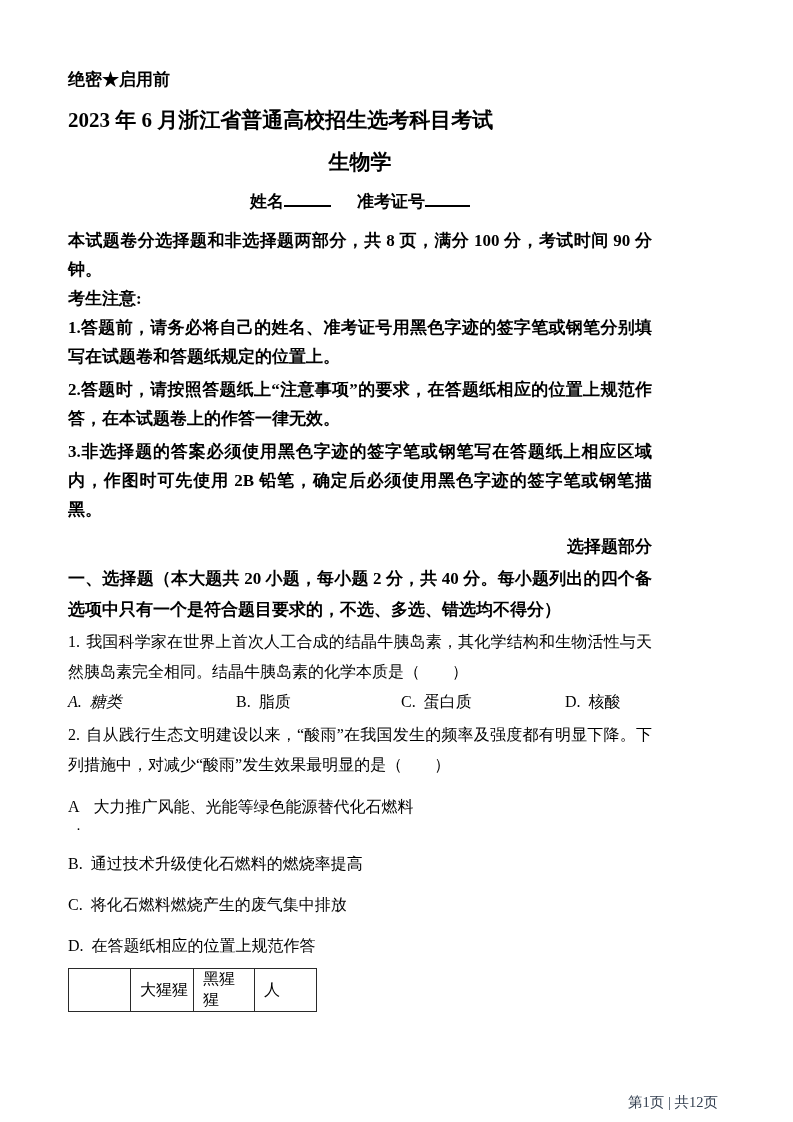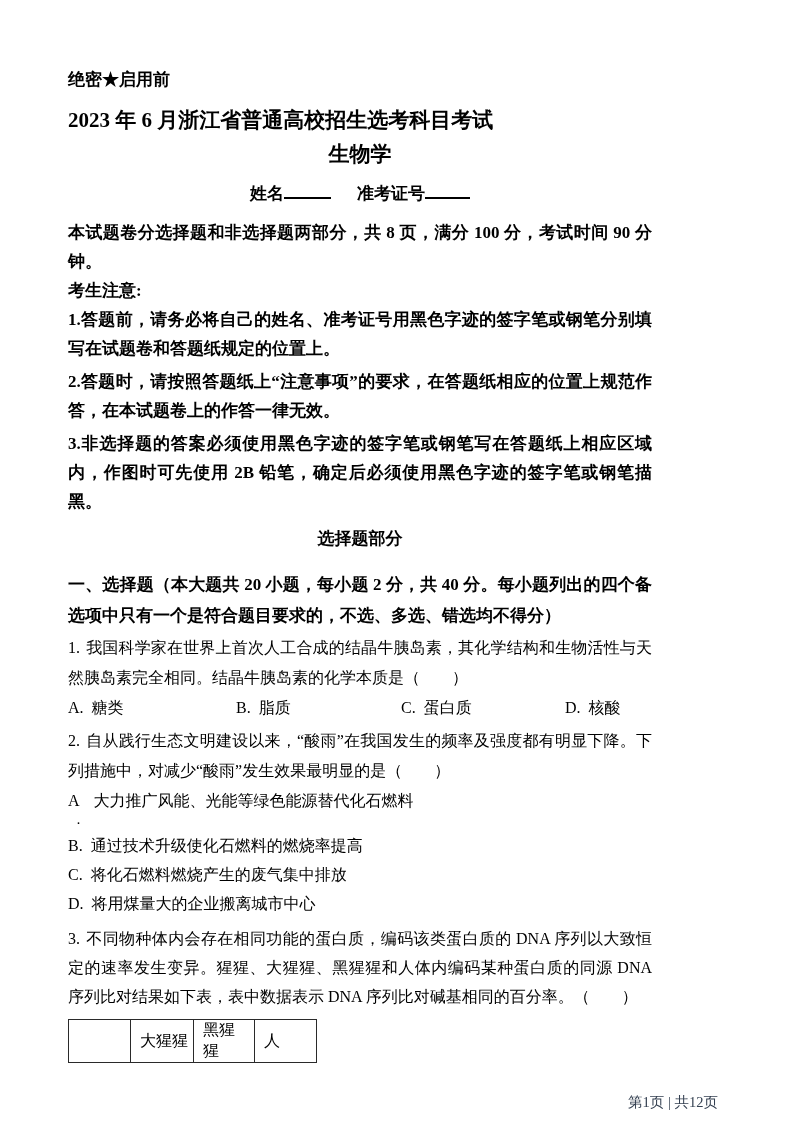--- a/index.html
+++ b/index.html
@@ -14,54 +14,54 @@
     height:1122px;
     background:#fff;
     padding:70px 66px 0 68px;
     box-sizing:border-box;
     overflow:hidden;
   }
   p{margin:0;}
 
   .classification{font-size:17px;font-weight:bold;line-height:20px;}
   .doc-title{font-size:21px;font-weight:bold;line-height:28px;margin-top:16px;text-align:left;}
-  .doc-subject{font-size:21px;font-weight:bold;line-height:28px;margin-top:6px;text-align:center;}
+  .doc-subject{font-size:21px;font-weight:bold;line-height:28px;margin-top:14px;text-align:center;}
 
   .name-line{margin-top:14px;line-height:24px;text-align:center;font-size:17px;font-weight:bold;}
   .blank{
     display:inline-block;
     border-bottom:2px solid #000;
     height:15px;
     vertical-align:baseline;
   }
   .blank.name{width:47px;}
   .blank.ticket{width:45px;}
   .ticket-label{margin-left:26px;}
 
   .intro{font-size:17px;font-weight:bold;line-height:29px;text-align:justify;}
   .exam-info{margin-top:12px;}
   .notice-2,.notice-3{margin-top:4px;}
 
-  .part-title{font-size:17px;font-weight:bold;line-height:29px;margin-top:8px;text-align:center;}
-  .instruction{font-size:17px;font-weight:bold;line-height:31px;margin-top:16px;text-align:justify;font-family:Liberation Serif, serif;}
+  .part-title{font-size:17px;font-weight:bold;line-height:29px;margin-top:8px;text-align:right;}
+  .instruction{font-size:17px;font-weight:bold;line-height:31px;margin-top:2px;text-align:justify;font-family:Liberation Serif, serif;}
 
   .q-stem{font-size:16px;line-height:30px;text-align:justify;}
   .q1-stem{margin-top:2px;}
   .q2-stem{margin-top:4px;}
   .q3-stem{margin-top:6px;line-height:29px;}
   .q-num{margin-right:6px;}
 
   .opt-row{display:flex;font-size:16px;line-height:29px;}
-  .opt-col-a{width:168px;}
+  .opt-col-a{width:168px;font-style:italic;}
   .opt-col-b{width:165px;}
   .opt-col-c{width:164px;}
   .opt-label{margin-right:8px;}
   .opt-label.wide{margin-right:14px;}
 
-  .opt-line{font-size:16px;line-height:29px;}
+  .opt-line{font-size:16px;line-height:29px;margin-top:12px;}
   .stray-dot{font-size:15px;line-height:16px;padding-left:8px;}
 
   .dna-table{
     border-collapse:collapse;
     margin-top:8px;
     table-layout:fixed;
     padding-left:7px;
   }
   .dna-table td{
     border:1.5px solid #2a2a2a;
@@ -122,25 +122,24 @@
       <span class="opt-col-d"><span class="opt-label">D.</span><span>核酸</span></span>
     </div>
   </div>
 
   <div>
     <p class="q-stem q2-stem"><span class="q-num">2.</span><span>自从践行生态文明建设以来，“酸雨”在我国发生的频率及强度都有明显下降。下列措施中，对减少“酸雨”发生效果最明显的是（　　）</span></p>
     <p class="opt-line"><span class="opt-label wide">A</span><span>大力推广风能、光能等绿色能源替代化石燃料</span></p>
     <p class="stray-dot">·</p>
     <p class="opt-line"><span class="opt-label">B.</span><span>通过技术升级使化石燃料的燃烧率提高</span></p>
     <p class="opt-line"><span class="opt-label">C.</span><span>将化石燃料燃烧产生的废气集中排放</span></p>
-    <p class="opt-line"><span class="opt-label">D.</span><span>将用煤量大的企业搬离城市中心</span></p>
+    <p class="opt-line"><span class="opt-label">D.</span><span>在答题纸相应的位置上规范作答</span></p>
   </div>
 
   <div>
-    <p class="q-stem q3-stem"><span class="q-num">3.</span><span>不同物种体内会存在相同功能的蛋白质，编码该类蛋白质的 DNA 序列以大致恒定的速率发生变异。猩猩、大猩猩、黑猩猩和人体内编码某种蛋白质的同源 DNA 序列比对结果如下表，表中数据表示 DNA 序列比对碱基相同的百分率。（　　）</span></p>
     <table class="dna-table">
       <tbody>
         <tr>
           <td class="td-0"></td>
           <td class="td-1">大猩猩</td>
           <td class="td-2">黑猩猩</td>
           <td class="td-3">人</td>
         </tr>
       </tbody>
     </table>

